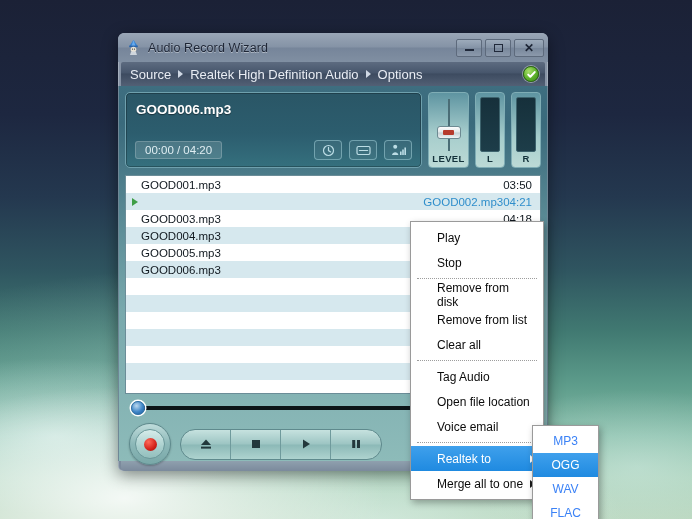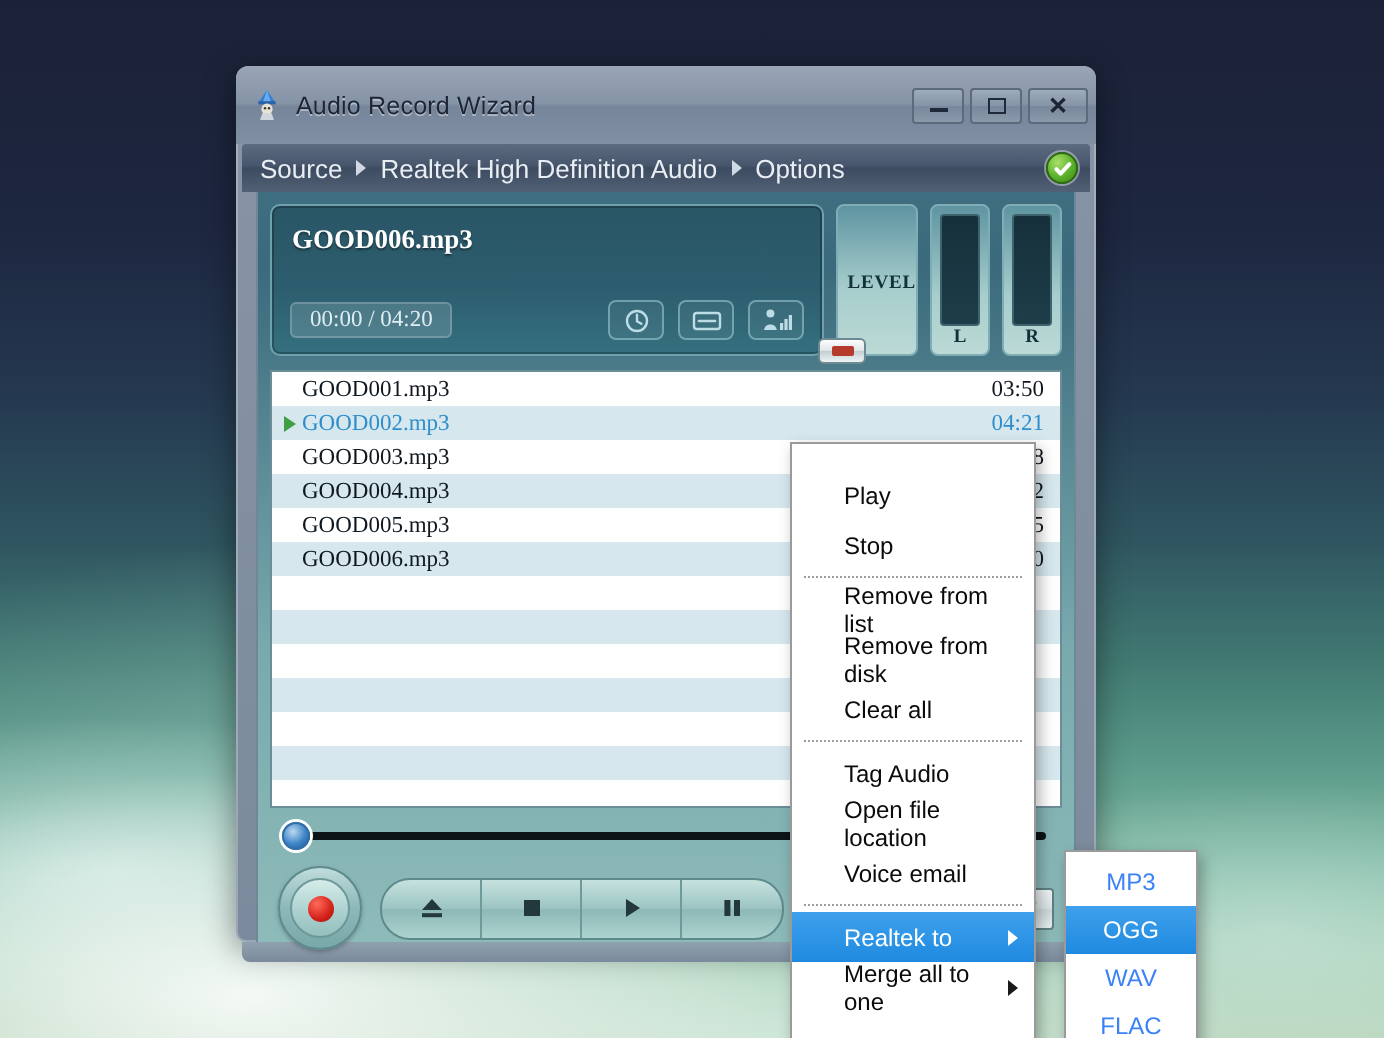--- a/index.html
+++ b/index.html
@@ -39,21 +39,21 @@
     width: 430px; height: 438px;
     border-radius: 7px 7px 5px 5px;
     background: linear-gradient(to bottom, #8794a6 0%, #7b8a9c 100%);
     box-shadow: 0 4px 16px rgba(0,0,0,0.45), 0 0 0 1px rgba(255,255,255,0.25) inset;
     padding: 0;
     overflow: visible;
   }
 
   
   #title-bar {
-    height: 39px;
+    height: 29px;
     border-radius: 6px 6px 0 0;
     background: linear-gradient(to bottom, #9aa6b6 0%, #8593a6 48%, #76859a 52%, #808fa2 100%);
     display: flex; align-items: center;
     padding: 0 4px 0 7px;
     position: relative;
   }
   .app-icon { width: 17px; height: 17px; position: relative; flex: 0 0 auto; margin-right: 6px; }
   .app-title {
     font-size: 12.5px; color: #1d2535; letter-spacing: .1px;
     text-shadow: 0 1px 0 rgba(255,255,255,0.40);
@@ -91,27 +91,26 @@
     margin-left: auto; width: 16px; height: 16px; border-radius: 50%;
     background: radial-gradient(circle at 35% 30%, #a9e06a 0%, #5cb02b 55%, #3d8a18 100%);
     border: 1px solid #2d6a10;
     display: flex; align-items: center; justify-content: center;
     box-shadow: 0 0 0 1px rgba(255,255,255,0.4);
   }
   #source-ok svg { display: block; }
 
   
   #body-panel {
-    margin: 0 10px;
+    margin: 0 0;
     height: 375px;
     background: linear-gradient(to bottom, #3e6e80 0%, #3a6a7c 10%, #79a9ad 60%, #8dbbb9 100%);
     border-left: 1px solid #6f8796; border-right: 1px solid #6f8796;
     position: relative;
     padding: 6px 6px 0 6px;
-    font-family: Liberation Serif, serif;
   }
 
   
   #player-strip { display: flex; gap: 6px; height: 76px; }
   #display {
     flex: 1 1 auto;
     border-radius: 5px;
     background: linear-gradient(to bottom, #2a5666 0%, #2c5d6e 55%, #35707e 100%);
     border: 1px solid #6fa0ad;
     box-shadow: 0 0 0 1px rgba(0,0,0,0.25) inset;
@@ -139,21 +138,21 @@
     background: rgba(255,255,255,0.055);
     display: flex; align-items: center; justify-content: center;
   }
   .disp-btn svg { display: block; }
 
   
   #level-box {
     width: 41px; border-radius: 4px;
     background: linear-gradient(to bottom, #5e94a1 0%, #a6cdcc 55%, #bcdad6 100%);
     border: 1px solid #7fadb5;
-    display: flex; flex-direction: row; align-items: center;
+    display: flex; flex-direction: column; align-items: center;
     padding-top: 6px; position: relative;
   }
   #level-track { width: 2px; flex: 1 1 auto; background: #4a6d76; position: relative; margin-bottom: 2px; }
   #level-knob {
     position: absolute; left: 50%; top: 27px; transform: translateX(-50%);
     width: 24px; height: 13px; border-radius: 3px;
     background: linear-gradient(to bottom, #fdfdfd 0%, #dfe6e8 48%, #c3cfd3 52%, #eef3f4 100%);
     border: 1px solid #6d8a92;
     display: flex; align-items: center; justify-content: center;
   }
@@ -183,21 +182,21 @@
     overflow: hidden;
     position: relative;
   }
   .row {
     height: 17px; display: flex; align-items: center;
     padding: 0 8px 0 6px;
     font-size: 11.5px; color: #10181f;
   }
   .row.odd  { background: #ffffff; }
   .row.even { background: #d6e8ee; }
-  .row.playing .row-name, .row.playing .row-time { color: #2f8ecb; }
+  .row.playing .row-name, .row.playing .row-time { color: #2f8ecb; text-align: right; }
   .row-arrow { width: 9px; flex: 0 0 auto; position: relative; }
   .row-arrow.on::before {
     content: ""; position: absolute; left: 0; top: 50%; transform: translateY(-50%);
     border-left: 6px solid #3f9e46;
     border-top: 4px solid transparent; border-bottom: 4px solid transparent;
   }
   .row-name { flex: 1 1 auto; }
   .row-time { flex: 0 0 auto; }
 
   
@@ -251,26 +250,26 @@
 
   
   #win-foot {
     height: 10px; margin: 0 3px 0 3px;
     background: linear-gradient(to bottom, #8fa0ae 0%, #7b8a9c 100%);
     border-radius: 0 0 4px 4px;
   }
 
   
   #ctx-menu {
-    position: absolute; left: 277px; top: 188px;
-    width: 123px;
+    position: absolute; left: 292px; top: 188px;
+    width: 134px;
     background: #ffffff;
     border: 1px solid #9a9a9a;
     box-shadow: 2px 3px 7px rgba(0,0,0,0.30);
-    padding: 13px 0;
+    padding: 3px 0;
     z-index: 50;
   }
   .mi {
     height: 25px; display: flex; align-items: center;
     padding: 0 10px 0 26px;
     font-size: 12px; color: #0b0b0b;
     position: relative;
   }
   .mi.sel { background: linear-gradient(to bottom, #3fa0ec 0%, #1f8ae0 100%); color: #ffffff; }
   .mi .arrow {
@@ -487,24 +486,24 @@
 
   <div id="ctx-menu">
       <div class="mi">
         <span>Play</span>
       </div>
       <div class="mi">
         <span>Stop</span>
       </div>
       <div class="sep"></div>
       <div class="mi">
+        <span>Remove from disk</span>
+      </div>
+      <div class="mi">
         <span>Remove from list</span>
-      </div>
-      <div class="mi">
-        <span>Remove from disk</span>
       </div>
       <div class="mi">
         <span>Clear all</span>
       </div>
       <div class="sep"></div>
       <div class="mi">
         <span>Tag Audio</span>
       </div>
       <div class="mi">
         <span>Open file location</span>

